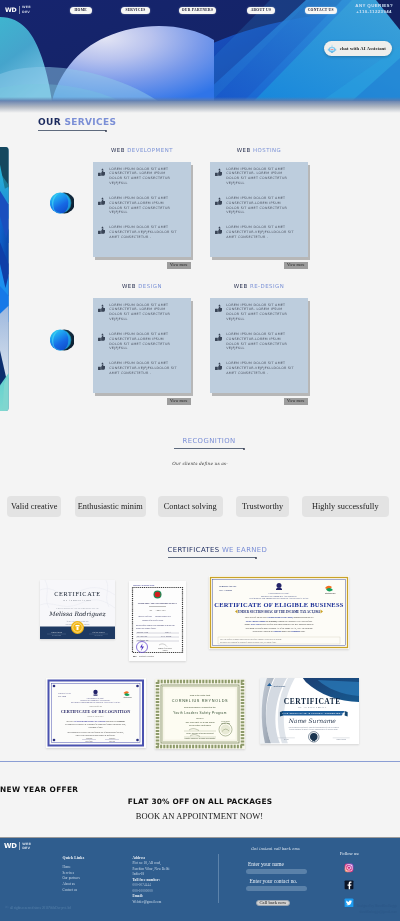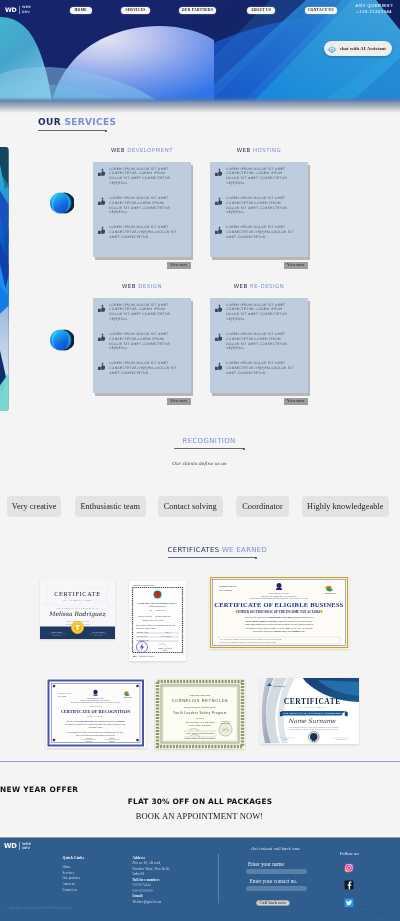--- a/index.html
+++ b/index.html
@@ -480,25 +480,25 @@
       </div>
   </div>
 </div>
 
 <div class="testi">
   <div class="testi-title sec-head">
     <span class="t2">RECOGNITION</span>
     <div class="rule"></div>
   </div>
   <div class="testi-sub">Our clients define us as-</div>
-  <div class="chip" style="left:7.4px;width:53.6px;">Very creative</div>
-  <div class="chip" style="left:74.5px;width:71.5px;">Enthusiastic team</div>
+  <div class="chip" style="left:7.4px;width:53.6px;">Valid creative</div>
+  <div class="chip" style="left:74.5px;width:71.5px;">Enthusiastic minim</div>
   <div class="chip" style="left:158px;width:64.5px;">Contact solving</div>
-  <div class="chip" style="left:236.3px;width:52.5px;">Coordinator</div>
-  <div class="chip" style="left:301.6px;width:87.4px;">Highly knowledgeable</div>
+  <div class="chip" style="left:236.3px;width:52.5px;">Trustworthy</div>
+  <div class="chip" style="left:301.6px;width:87.4px;">Highly successfully</div>
 </div>
 
 <div class="certs">
   <div class="certs-title sec-head">
     <span><span class="t1">CERTIFICATES </span><span class="t2">WE EARNED</span></span>
     <div class="rule"></div>
   </div>
 
   <div class="certbox" style="left:40px;top:579.5px;width:75px;height:59px;">
     <svg viewBox="0 0 150 118">

